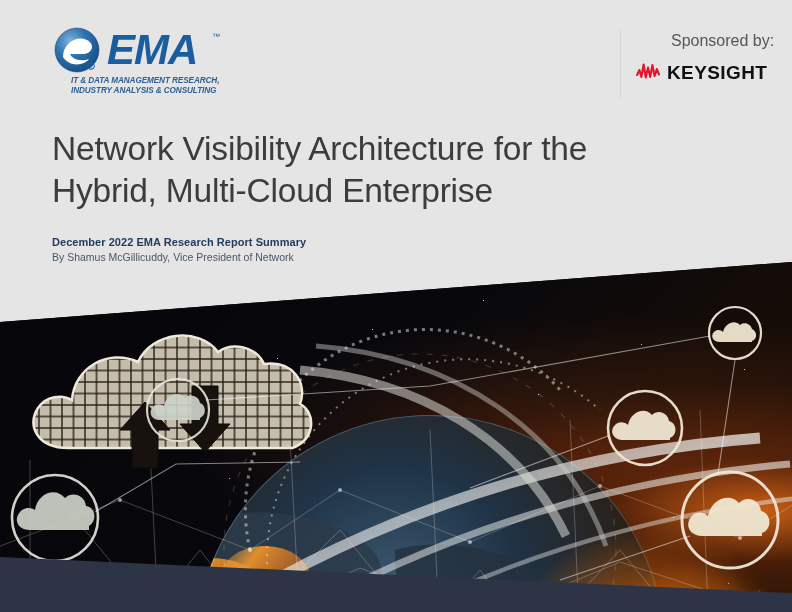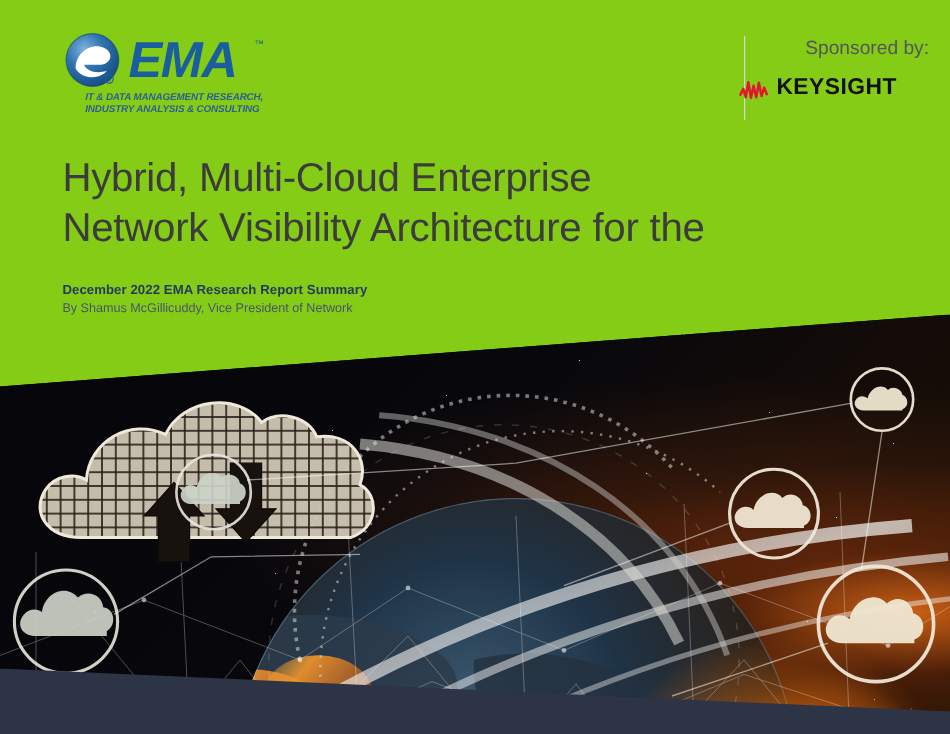--- a/index.html
+++ b/index.html
@@ -3,39 +3,39 @@
 <meta charset="utf-8">
 <title>Report Cover</title>
 <style>
   html,body{margin:0;padding:0;}
   body{
     width:792px;height:612px;overflow:hidden;
     background:#ffffff;
     font-family:"Liberation Sans", sans-serif;
     position:relative;
   }
-  .page{position:absolute;inset:0;width:792px;height:612px;background:#84cc16;overflow:hidden;text-decoration:underline;}
+  .page{position:absolute;inset:0;width:792px;height:612px;background:#e5e5e5;overflow:hidden;text-decoration:underline;}
 
   
   .header{position:absolute;left:0;top:0;width:792px;height:120px;}
 
   .ema-logo{position:absolute;left:50px;top:26px;width:180px;height:78px;}
   .ema-mark{position:absolute;left:0;top:0;width:58px;height:48px;}
   .ema-word{position:absolute;left:57px;top:2px;font-size:42px;font-weight:bold;
     font-style:italic;letter-spacing:-1px;color:#1a5ea0;line-height:44px;
     font-family:"Liberation Sans", sans-serif;}
   .ema-tm{position:absolute;left:162px;top:6px;font-size:8px;color:#1a5ea0;}
   .ema-tag{position:absolute;left:2px;top:50px;width:180px;font-size:8.2px;
     font-style:italic;font-weight:bold;color:#2e5f92;line-height:10.4px;
     letter-spacing:-0.1px;margin-left:19px;}
 
   .divider{position:absolute;left:620px;top:30px;width:1px;height:70px;background:#d5d7da;}
 
   .sponsored{position:absolute;left:671px;top:32px;font-size:16px;color:#53565a;}
-  .keysight{position:absolute;left:616px;top:62px;height:22px;display:flex;align-items:flex-end;}
+  .keysight{position:absolute;left:636px;top:62px;height:22px;display:flex;align-items:flex-start;}
   .ks-mark{width:26px;height:18px;margin-right:5px;}
   .ks-word{font-size:19px;font-weight:bold;color:#111;letter-spacing:0.4px;
     font-family:"Liberation Sans", sans-serif;}
 
   
   .title{position:absolute;left:52px;top:128px;width:600px;
     font-size:33.5px;font-weight:normal;color:#3c3c3c;line-height:42px;
     letter-spacing:-0.2px;}
   .subtitle{position:absolute;left:52px;top:236px;font-size:11px;font-weight:bold;
     color:#243b5e;letter-spacing:0.05px;}
@@ -127,22 +127,22 @@
 
     <div class="keysight">
       <svg class="ks-mark" viewBox="0 0 26 18">
         <path d="M1 13 L3.4 8 L5.4 15 L7.6 2.5 L9.8 15.5 L12 5.5 L14.2 15 L16.4 3 L18.6 14 L20.8 7 L23 12.5" fill="none" stroke="#e0182d" stroke-width="2.1" stroke-linecap="round" stroke-linejoin="round"></path>
       </svg>
       <span class="ks-word">KEYSIGHT</span>
     </div>
   </div>
 
   <div class="title">
+    <div>Network Visibility Architecture for the</div>
     <div>Hybrid, Multi-Cloud Enterprise</div>
-    <div>Network Visibility Architecture for the</div>
   </div>
   <div class="subtitle">December 2022 EMA Research Report Summary</div>
   <div class="byline">By Shamus McGillicuddy, Vice President of Network</div>
 
   <div class="hero">
     <div class="hero-inner">
       <div class="space"></div>
       <div class="stars"></div>
 
       <svg viewBox="0 0 792 362">

